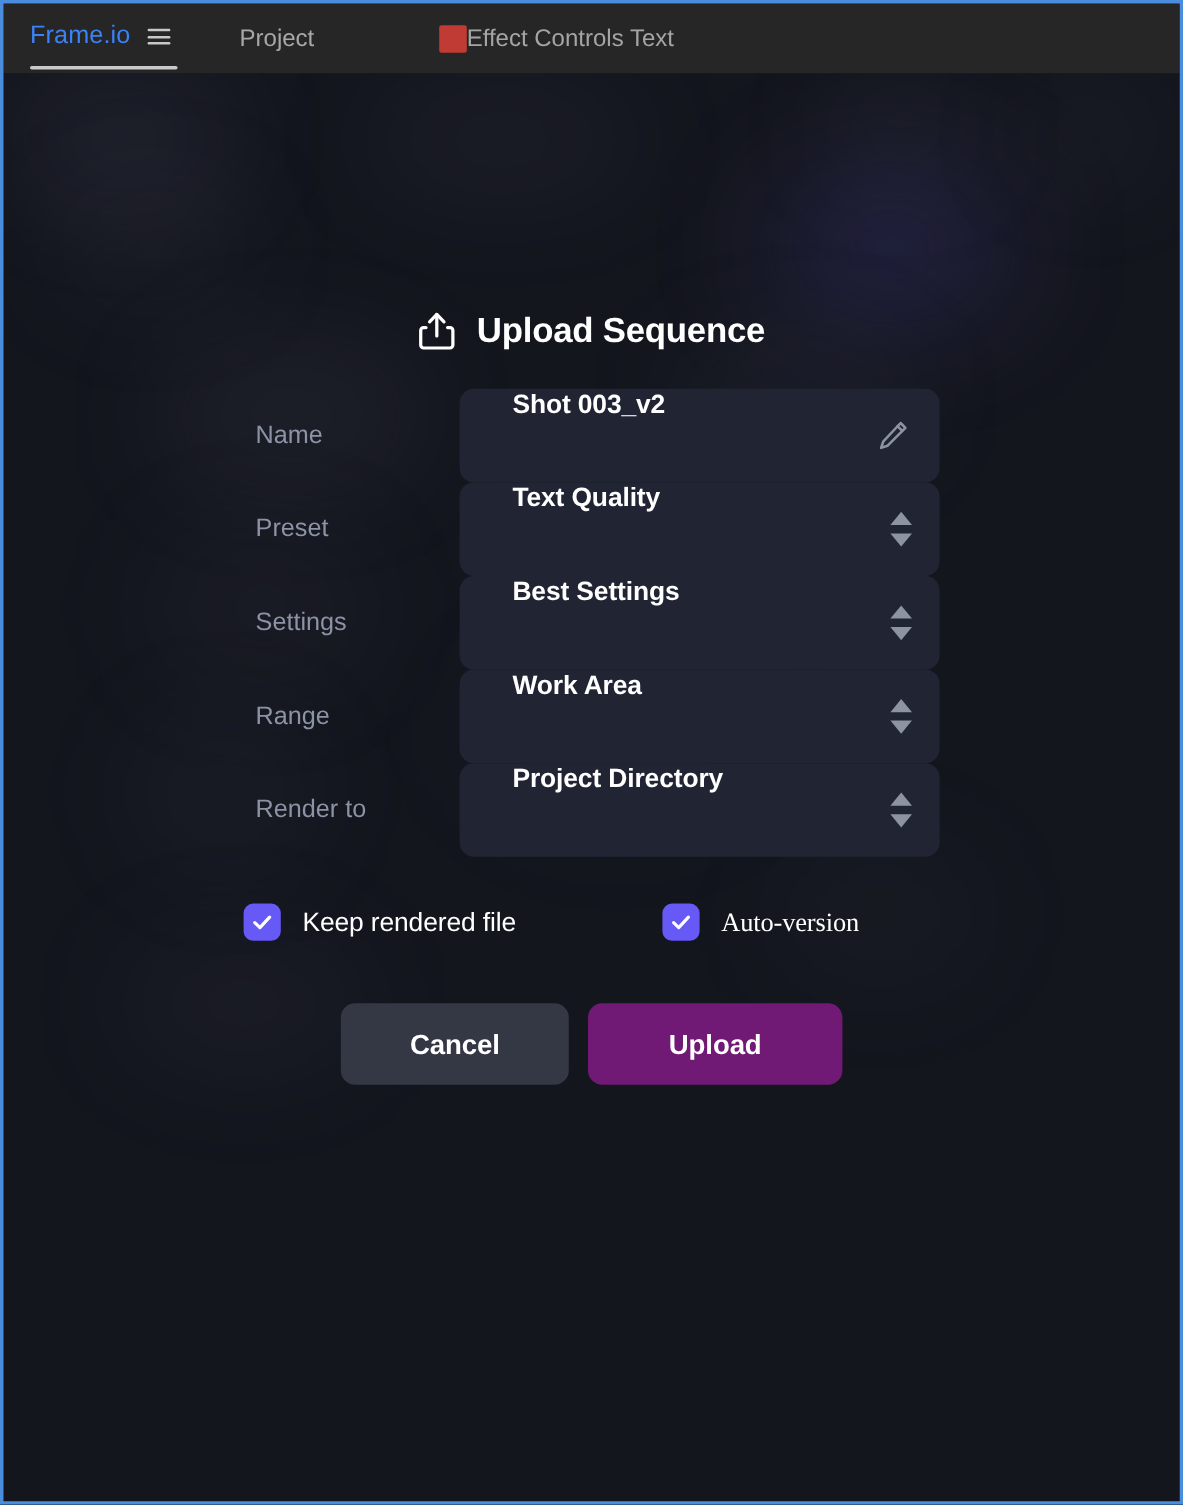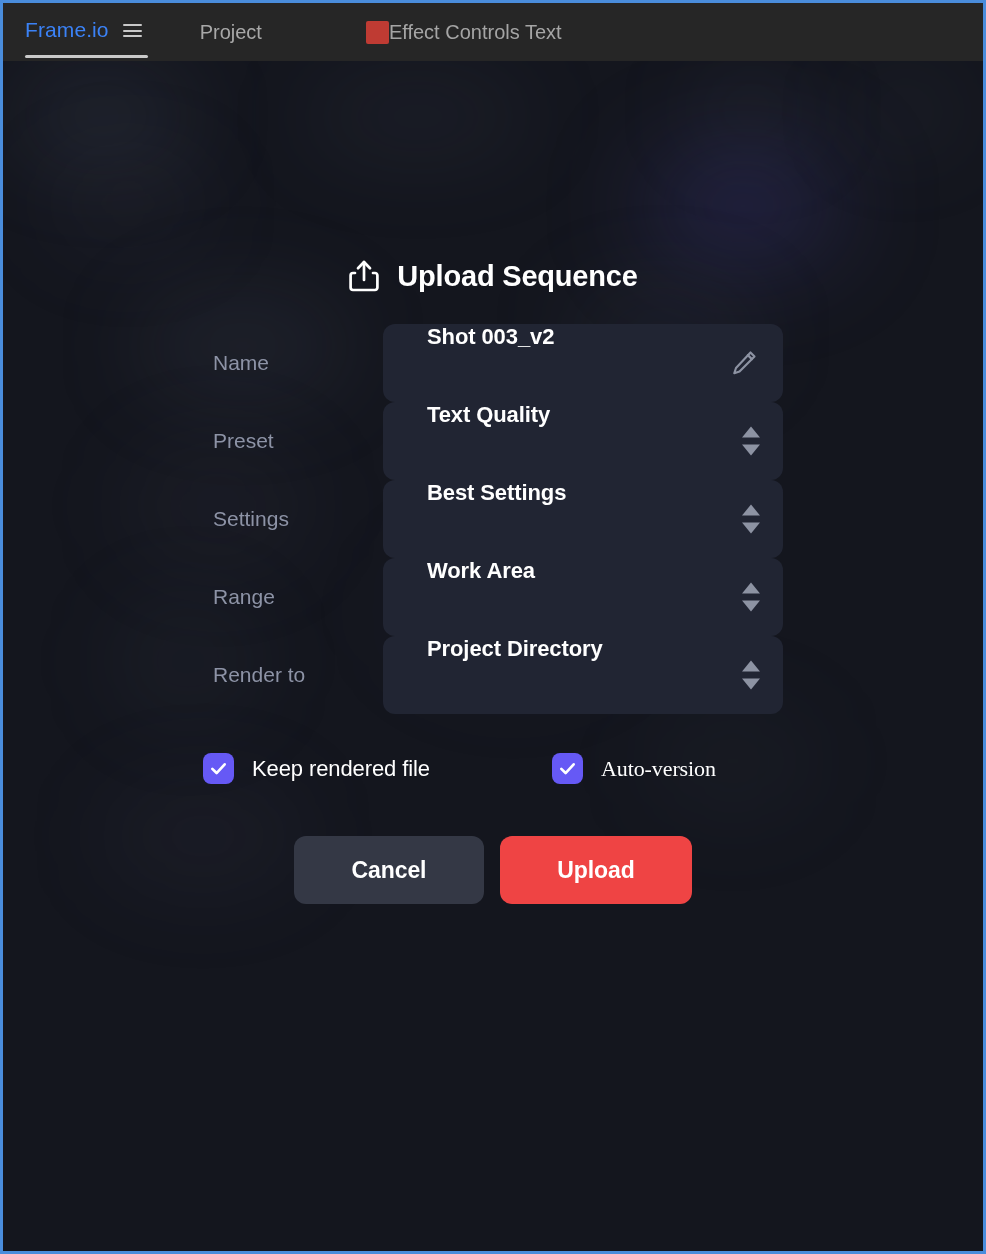--- a/index.html
+++ b/index.html
@@ -243,21 +243,21 @@
     border-radius: 12px;
     height: 68px;
     font-family: "Liberation Sans", sans-serif;
     font-size: 23px;
     font-weight: bold;
     color: #ffffff;
     cursor: pointer;
     letter-spacing: -.1px;
   }
   .btn-cancel { width: 190px; background: #343845; }
-  .btn-upload { width: 192px; background: #ef4444; }
+  .btn-upload { width: 212px; background: #701a75; }
 </style>
 </head>
 <body>
 
 <div id="app">
 
   <div class="topbar">
 
     <div class="tab-frameio">
       <span class="tab-label">Frame.io</span>

